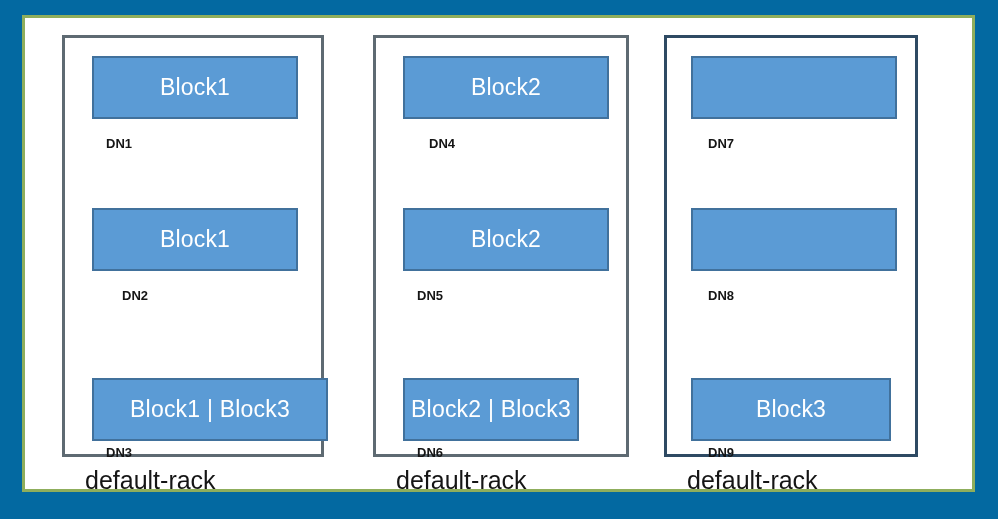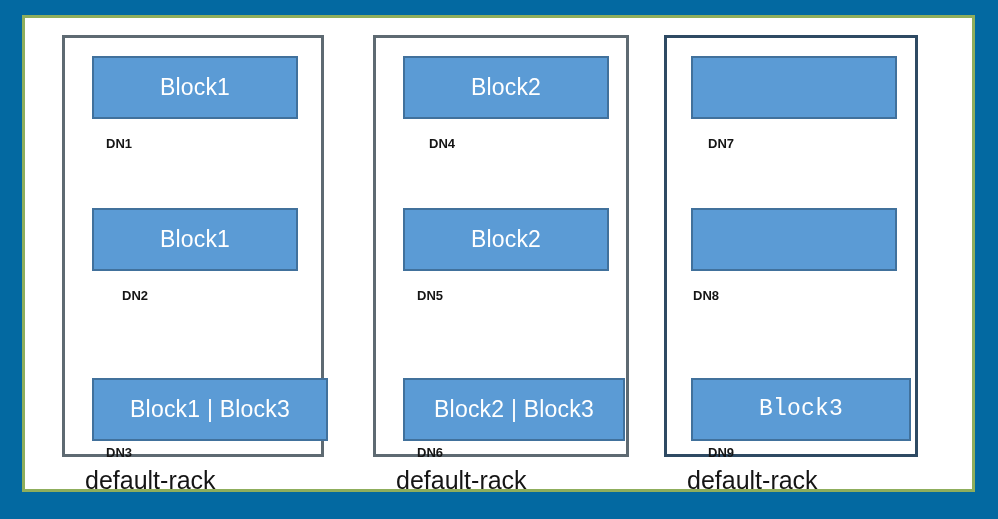--- a/index.html
+++ b/index.html
@@ -118,43 +118,43 @@
         <div class="block" style="left:27px; top:18px; width:206px; height:63px;">Block2</div>
         <div class="dn-label" style="left:53px; top:99px;">DN4</div>
       </div>
 
       <div class="slot" style="top:140px; height:140px;">
         <div class="block" style="left:27px; top:30px; width:206px; height:63px;">Block2</div>
         <div class="dn-label" style="left:41px; top:111px;">DN5</div>
       </div>
 
       <div class="slot" style="top:280px; height:142px;">
-        <div class="block" style="left:27px; top:60px; width:222px; height:63px;">Block2 | Block3</div>
+        <div class="block" style="left:27px; top:60px; width:176px; height:63px;">Block2 | Block3</div>
         <div class="dn-label" style="left:41px; top:128px;">DN6</div>
       </div>
 
     </div>
     <div class="rack-label" style="left:23px; top:433px;">default-rack</div>
   </div>
 
   <div class="rack" style="left:664px; top:35px; width:254px; height:450px;">
     <div class="rack-box navy" style="height:422px;">
 
       <div class="slot" style="top:0; height:140px;padding-left:19px;">
         <div class="block" style="left:24px; top:18px; width:206px; height:63px;"></div>
         <div class="dn-label" style="left:41px; top:99px;">DN7</div>
       </div>
 
       <div class="slot" style="top:140px; height:140px;">
         <div class="block" style="left:24px; top:30px; width:206px; height:63px;"></div>
-        <div class="dn-label" style="left:26px; top:111px;">DN8</div>
+        <div class="dn-label" style="left:41px; top:111px;">DN8</div>
       </div>
 
       <div class="slot" style="top:280px; height:142px;">
-        <div class="block" style="left:24px; top:60px; width:220px; height:63px;font-family:Liberation Mono, monospace;">Block3</div>
+        <div class="block" style="left:24px; top:60px; width:200px; height:63px;">Block3</div>
         <div class="dn-label" style="left:41px; top:128px;">DN9</div>
       </div>
 
     </div>
     <div class="rack-label" style="left:23px; top:433px;">default-rack</div>
   </div>
 
 </div>
 
 </body></html>

